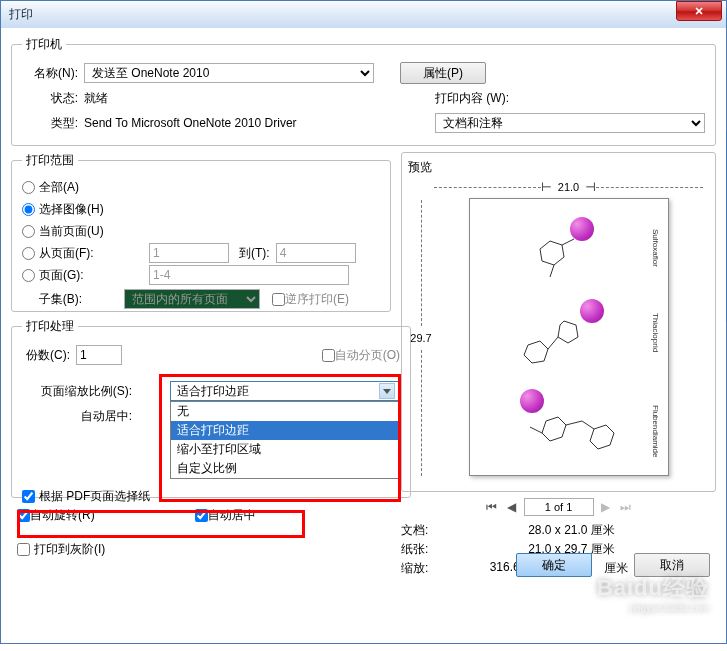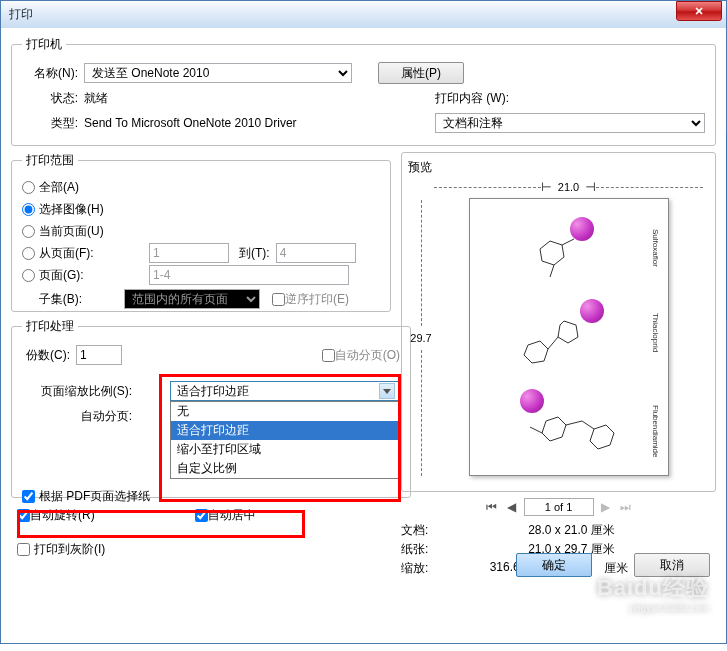--- a/index.html
+++ b/index.html
@@ -12,32 +12,32 @@
     
     .body { padding: 8px 10px; position: relative; }
     fieldset { border: 1px solid #bfbfbf; border-radius: 3px; padding: 6px 10px 8px 10px; margin-bottom: 6px; position: relative; }
     legend { padding: 0 4px; font-size: 12px; }
     
     .row { display: flex; align-items: center; margin: 3px 0; min-height: 22px; }
     .lbl { display: inline-block; text-align: right; margin-right: 6px; }
     .lbl-60 { width: 56px; }
     
     select, input[type=text] { border: 1px solid #abadb3; background: #fff; font-size: 12px; height: 20px; padding: 1px 3px; }
-    .select-wide { width: 268px; }
+    .select-wide { width: 290px; }
     .btn { border: 1px solid #8e8f8f; background: linear-gradient(#f5f5f5, #e1e1e1); border-radius: 2px; height: 22px; padding: 0 16px; font-size: 12px; cursor: pointer; }
     
     .cols { display: flex; gap: 10px; }
     .col-left { width: 380px; }
     .col-right { flex: 1; }
     
     .radio-row, .check-row { display: flex; align-items: center; margin: 2px 0; min-height: 20px; }
     .radio-row input, .check-row input { margin-right: 4px; }
     
     .spin { width: 46px; }
-    .disabled-look { background: #000000; color: #999; }
+    .disabled-look { background: #14532d; color: #999; }
     
     .hl-red { position: absolute; border: 3px solid #ff0000; pointer-events: none; z-index: 100; }
     
     .dropdown-open { position: relative; }
     .dropdown-button { width: 230px; height: 20px; border: 1px solid #3c7fb1; background: #fff; display: flex; align-items: center; justify-content: space-between; padding: 0 4px 0 6px; }
     .dropdown-arrow { width: 16px; height: 16px; background: linear-gradient(#e3f0fa, #c4dff5); border: 1px solid #a4c5e4; display: flex; align-items: center; justify-content: center; }
     .dropdown-list { position: absolute; top: 20px; left: 0; width: 230px; border: 1px solid #7f7f7f; background: #fff; z-index: 50; }
     .dropdown-item { padding: 1px 6px; line-height: 17px; }
     .dropdown-item.sel { background: #2f78cd; color: #fff; }
     
@@ -171,21 +171,21 @@
               </div>
               <div class="dropdown-list">
                 <div class="dropdown-item">无</div>
                 <div class="dropdown-item sel">适合打印边距</div>
                 <div class="dropdown-item">缩小至打印区域</div>
                 <div class="dropdown-item">自定义比例</div>
               </div>
             </div>
           </div>
           <div class="row" style="margin-top:2px">
-            <span class="lbl" style="width:110px;text-align:right">自动分页:</span>
+            <span class="lbl" style="width:110px;text-align:right">自动居中:</span>
           </div>
           <div style="height:54px"></div>
           <div class="check-row">
             <input type="checkbox" checked="" style="">
             <span>根据 PDF页面选择纸</span>
           </div>
         </fieldset>
 
         <div class="row" style="padding:2px 6px; position:relative;">
           <input type="checkbox" checked="" style="">

